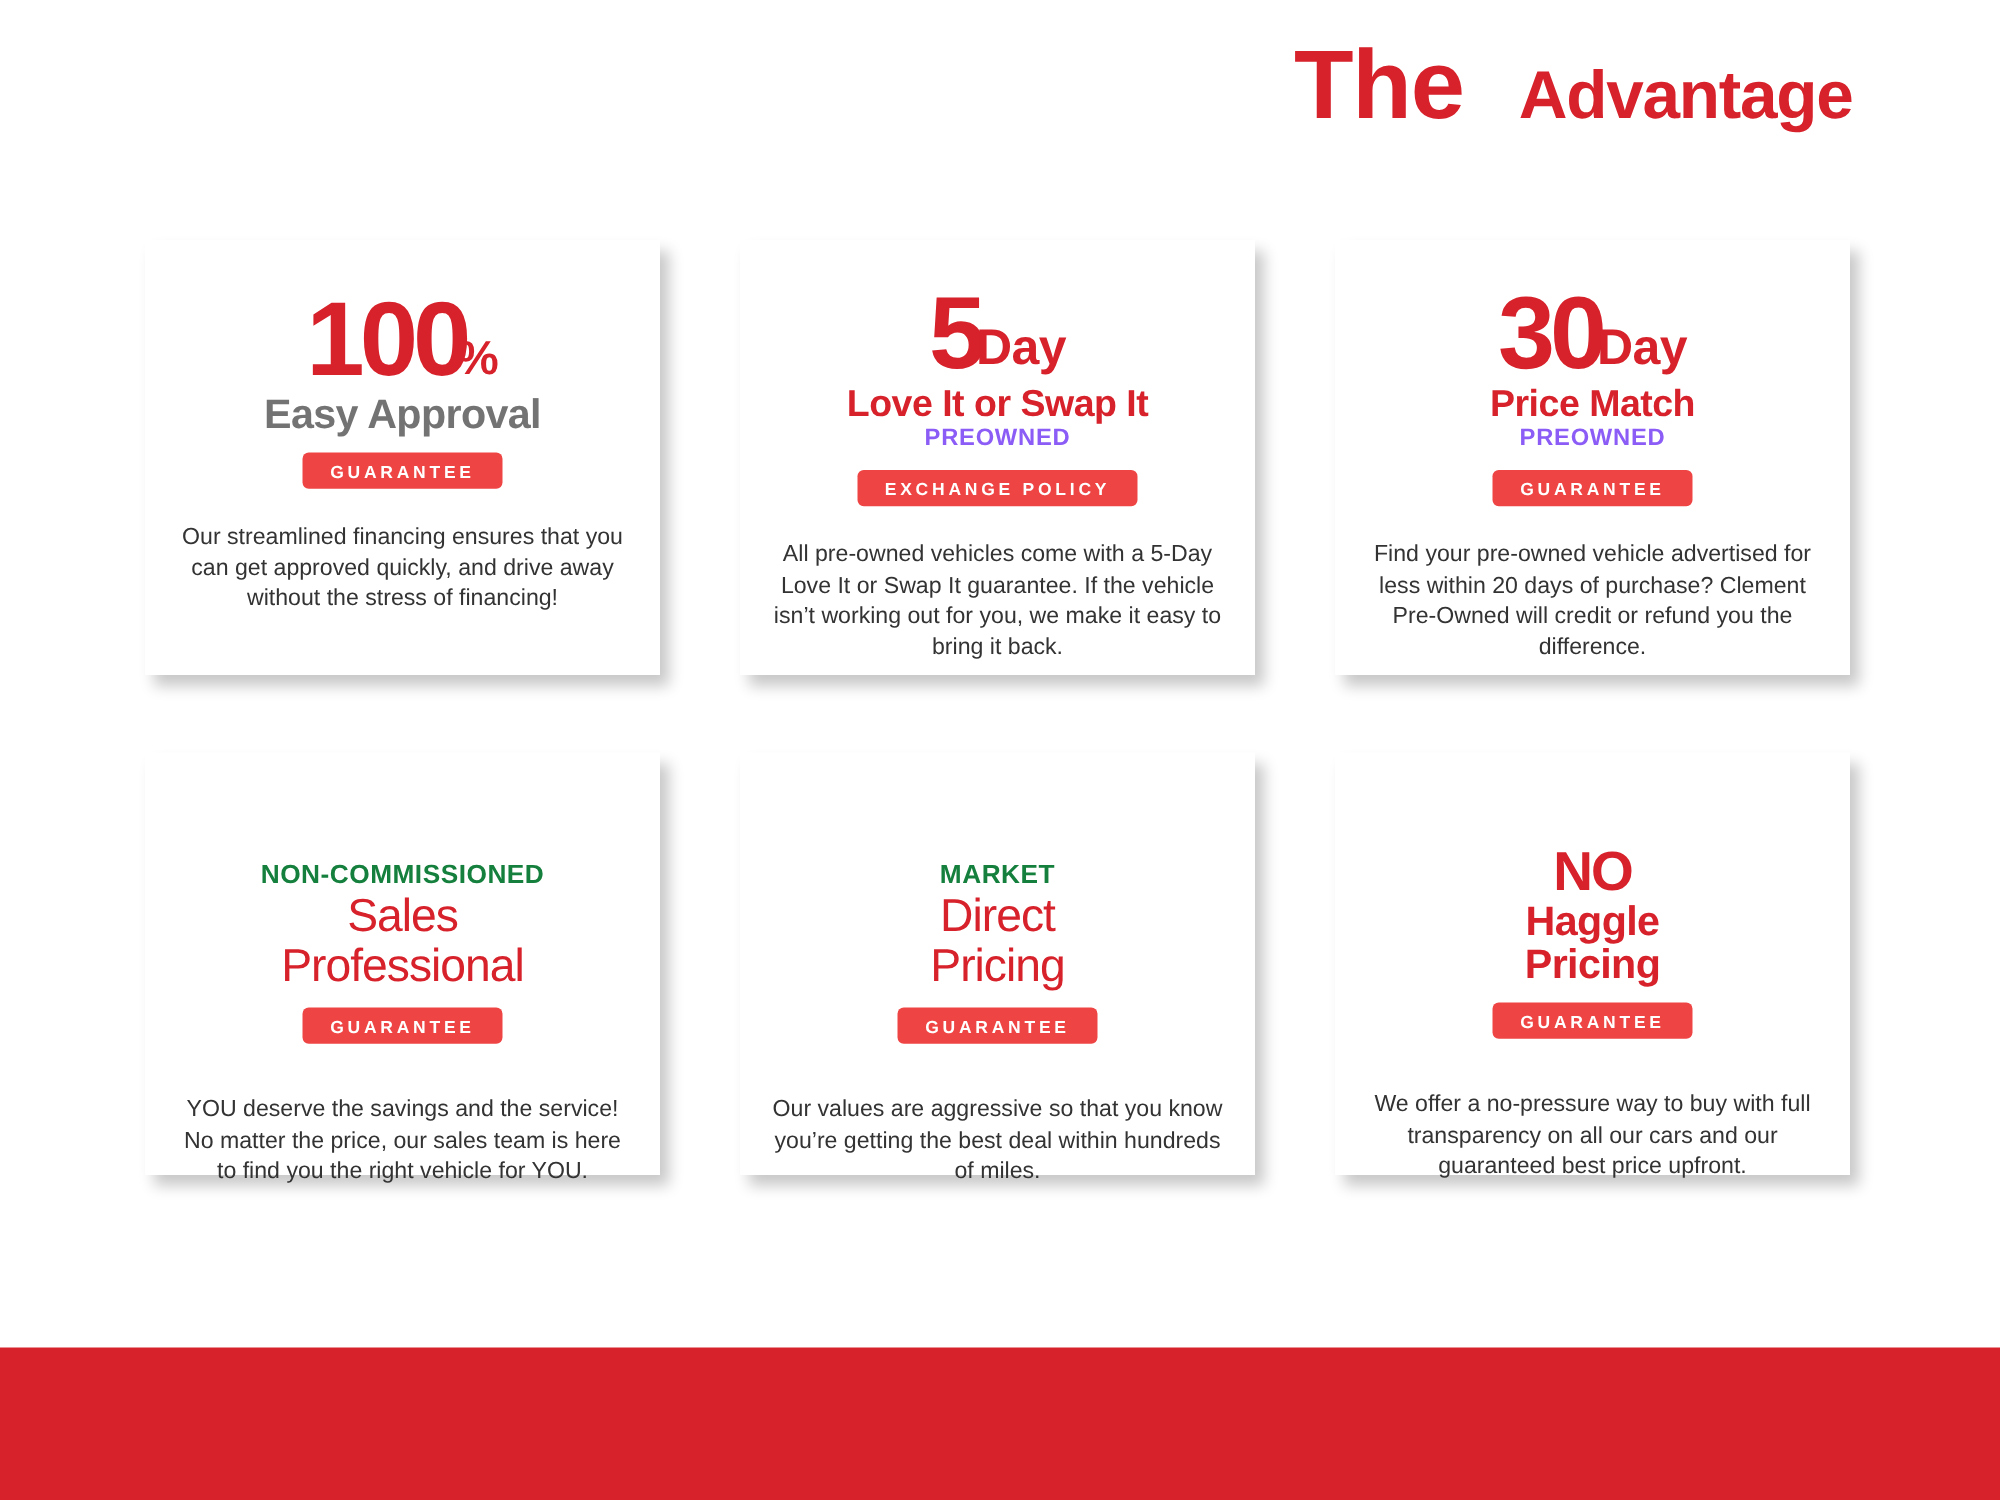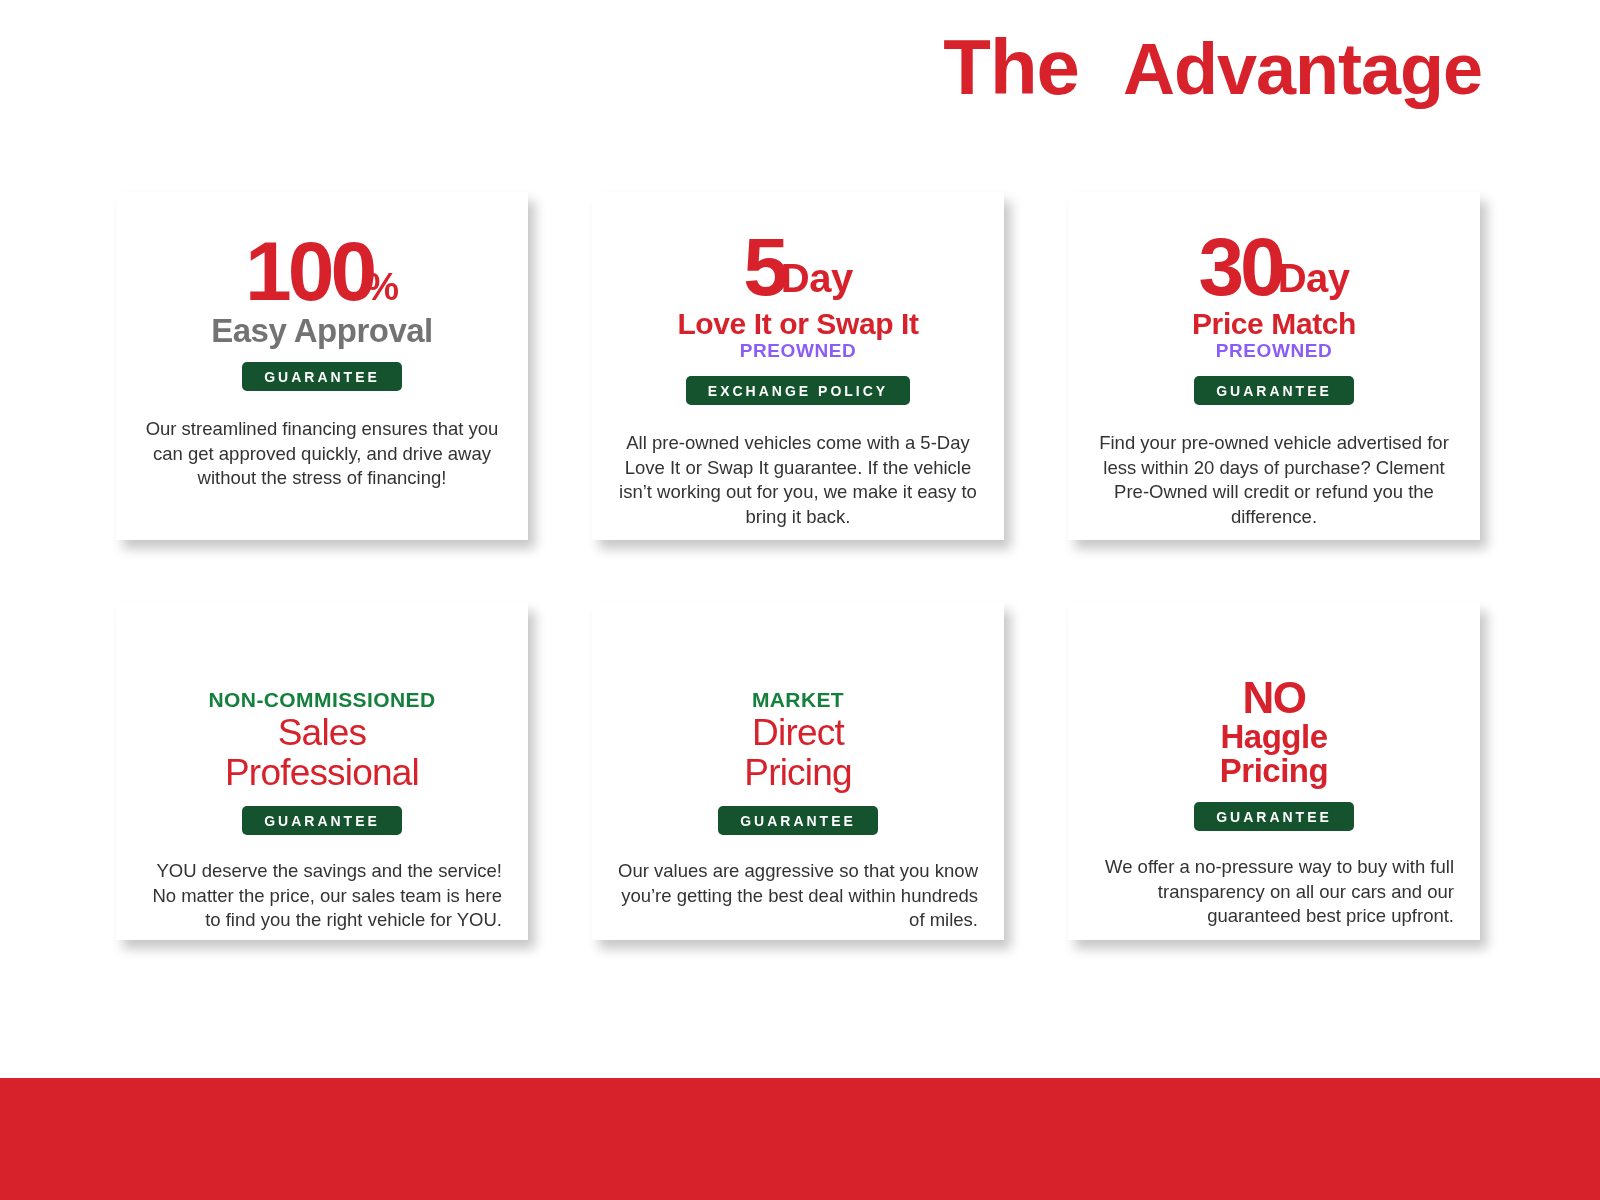--- a/index.html
+++ b/index.html
@@ -26,21 +26,21 @@
     align-items: baseline;
     gap: 44px;
     color: #d7222b;
     font-weight: bold;
     font-size: 78px;
     letter-spacing: -1px;
     line-height: 1;
     white-space: nowrap;
   }
   .header .the { font-size: 78px; }
-  .header .adv { font-size: 72px; }
+  .header .adv { font-size: 54px; }
 
   
   .grid {
     position: absolute;
     left: 116px;
     top: 192px;
     width: 1368px;
     display: grid;
     grid-template-columns: repeat(3, 412px);
     grid-template-rows: 348px 338px;
@@ -125,39 +125,39 @@
     font-size: 19px;
     font-weight: bold;
     color: #8b5cf6;
     letter-spacing: 0.6px;
     margin-top: 1px;
   }
 
   
   .badge {
     margin-top: 14px;
-    background: #14532d;
+    background: #ef4444;
     color: #ffffff;
     font-size: 14px;
     font-weight: bold;
     letter-spacing: 3px;
     padding: 7px 22px 6px 22px;
     border-radius: 5px;
     display: inline-block;
   }
 
   
   .body-copy {
     margin-top: 26px;
     font-size: 18.5px;
     color: #333333;
     line-height: 1.33;
     max-width: 360px;
   }
-  .row2 .body-copy { margin-top: 24px; text-align: right; }
+  .row2 .body-copy { margin-top: 40px; }
 
   
   .kicker {
     font-size: 21px;
     font-weight: bold;
     color: #15803d;
     letter-spacing: 0.4px;
     margin-top: 62px;
   }
   .big2 {

